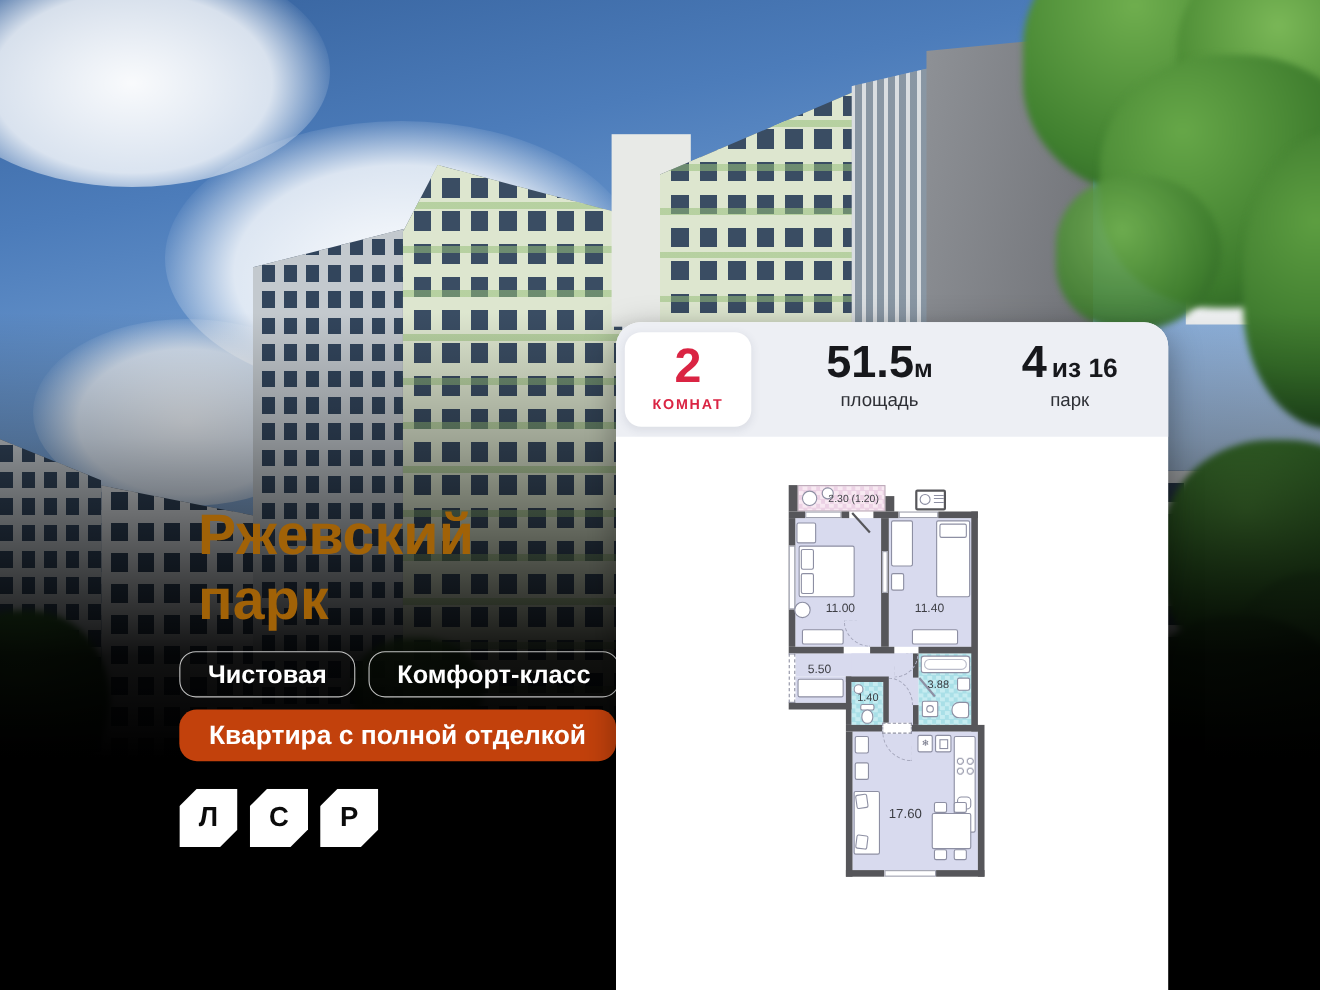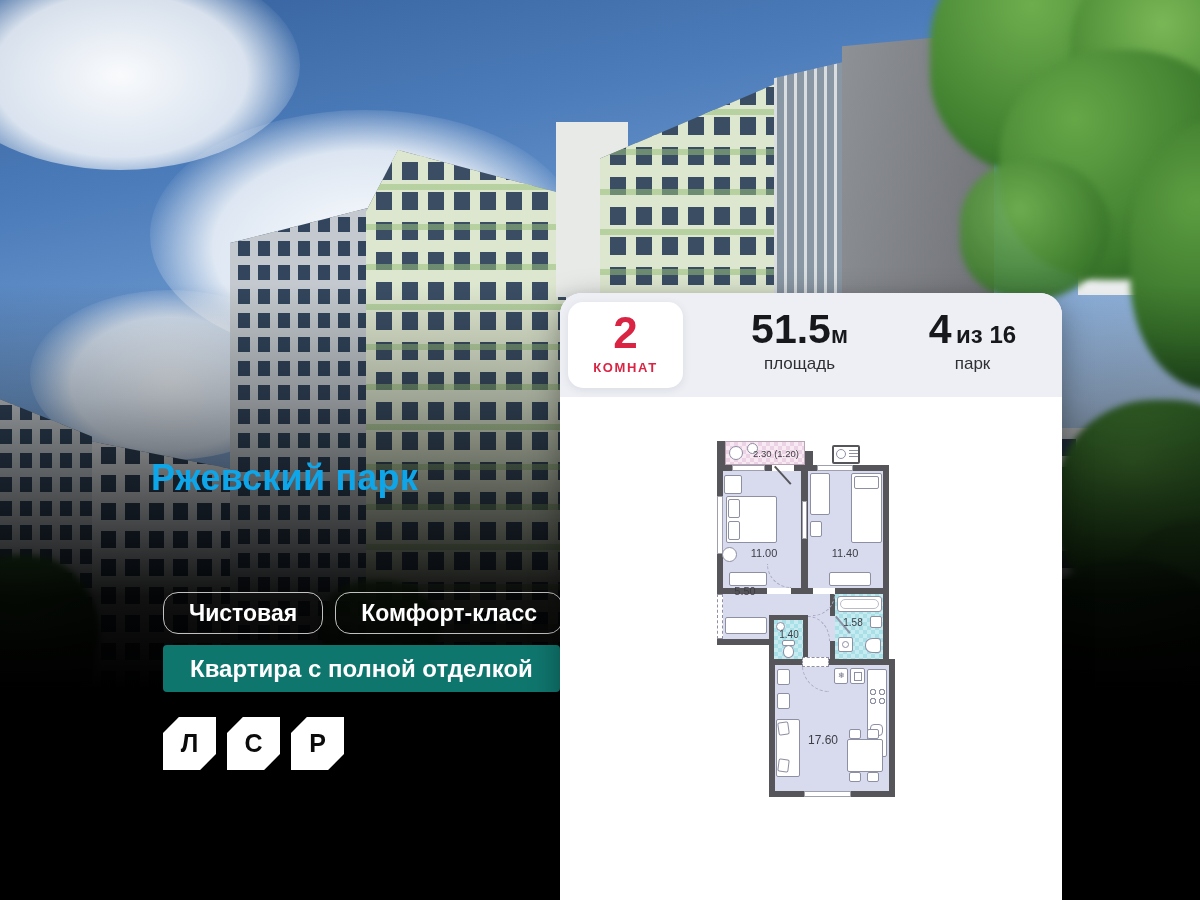--- a/index.html
+++ b/index.html
@@ -22,27 +22,27 @@
   .grid-green { background-color:#3a4d63;
             background-image:repeating-linear-gradient(180deg,transparent 0 34px,rgba(151,191,123,.55) 34px 40px),
                              repeating-linear-gradient(90deg,#dde6cf 0 10px,transparent 10px 26px),
                              repeating-linear-gradient(180deg,#dde6cf 0 12px,transparent 12px 30px); }
   .tree { position:absolute; border-radius:48% 52% 55% 45%; filter:blur(3px); }
   .fade { position:absolute; left:0; top:0; width:1200px; height:710px;
           background:linear-gradient(180deg, rgba(0,0,0,0) 0%, rgba(0,0,0,0) 40%, rgba(0,0,0,.28) 56%,
                      rgba(0,0,0,.6) 70%, rgba(0,0,0,.92) 84%, #000 97%); }
 
   
-  .hero-title { position:absolute; left:151px; top:458px; width:330px; color:#0ea5e9;
-                font-size:36px; font-weight:700; line-height:1.13; letter-spacing:.2px; }
+  .hero-title { position:absolute; left:180px; top:458px; width:330px; color:#a16207;
+                font-size:52px; font-weight:700; line-height:1.13; letter-spacing:.2px; }
   .badge-row { position:absolute; left:163px; top:592px; display:flex; gap:12px; }
   .badge { height:42px; padding:0 25px; display:inline-flex; align-items:center; color:#fff;
            border:1.5px solid rgba(255,255,255,.75); border-radius:15px; font-size:23px; font-weight:600; }
   .pill { position:absolute; left:163px; top:645px; height:47px; padding:0 27px; display:inline-flex;
-          align-items:center; background:#0f766e; color:#fff; border-radius:4px; font-size:24px; font-weight:600; }
+          align-items:center; background:#c2410c; color:#fff; border-radius:16px; font-size:24px; font-weight:600; }
   .logo-row { position:absolute; left:163px; top:717px; display:flex; gap:11px; }
   .logo-tile { width:53px; height:53px; background:#fff; color:#0b0b0b; font-size:25px; font-weight:700;
                display:flex; align-items:center; justify-content:center;
                clip-path:polygon(30% 0,100% 0,100% 70%,70% 100%,0 100%,0 30%); }
 
   
   .card { position:absolute; left:560px; top:293px; width:502px; height:607px; background:#fff;
           border-radius:22px 22px 0 0; box-shadow:0 8px 30px rgba(0,0,0,.35); }
   .card-header { position:absolute; left:0; top:0; width:502px; height:104px; background:#edeff4; border-radius:22px 22px 0 0; }
   .rooms-chip { position:absolute; left:8px; top:9px; width:115px; height:86px; background:#fff; border-radius:15px;
@@ -254,20 +254,20 @@
       <div class="f" style="left:61px;top:318px;width:11px;height:13px;transform:rotate(7deg);"></div>
       <div class="f" style="left:132px;top:288px;width:12px;height:10px;"></div>
       <div class="f" style="left:150px;top:288px;width:12px;height:10px;"></div>
       <div class="f" style="left:130px;top:298px;width:36px;height:33px;"></div>
       <div class="f" style="left:132px;top:331px;width:12px;height:10px;"></div>
       <div class="f" style="left:150px;top:331px;width:12px;height:10px;"></div>
 
       <div class="lbl" style="left:18px;top:7px;width:64px;font-size:9.5px;text-align:right;">2.30 (1.20)</div>
       <div class="lbl" style="left:22px;top:106px;width:50px;">11.00</div>
       <div class="lbl" style="left:103px;top:106px;width:50px;">11.40</div>
-      <div class="lbl" style="left:8px;top:144px;width:40px;">5.50</div>
+      <div class="lbl" style="left:8px;top:162px;width:40px;">5.50</div>
       <div class="lbl" style="left:57px;top:188px;width:30px;font-size:10px;">1.40</div>
-      <div class="lbl" style="left:118px;top:176px;width:36px;font-size:10px;">1.58</div>
+      <div class="lbl" style="left:118px;top:176px;width:36px;font-size:10px;">3.88</div>
       <div class="lbl" style="left:80px;top:272px;width:52px;font-size:12px;margin-top:20px;">17.60</div>
     </div>
   </div>
 
 </div>
 
 </body></html>

